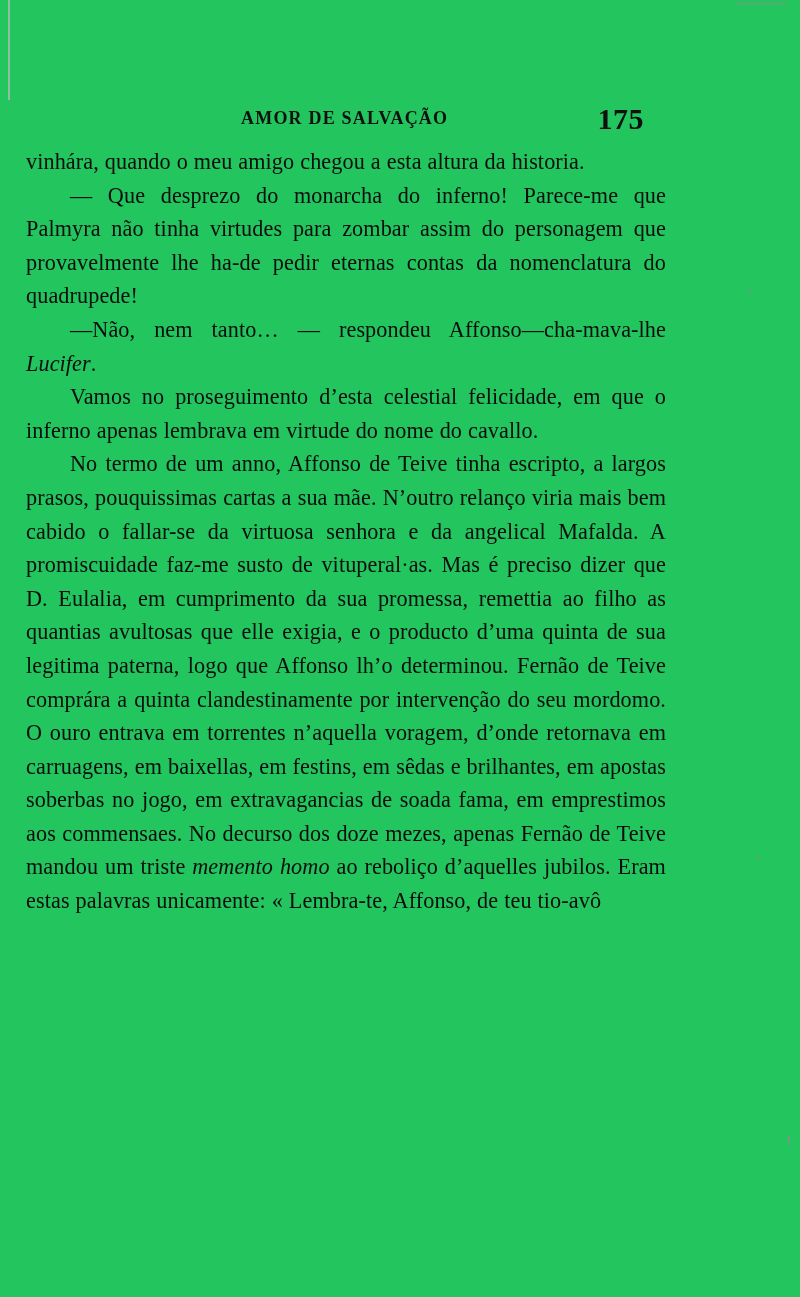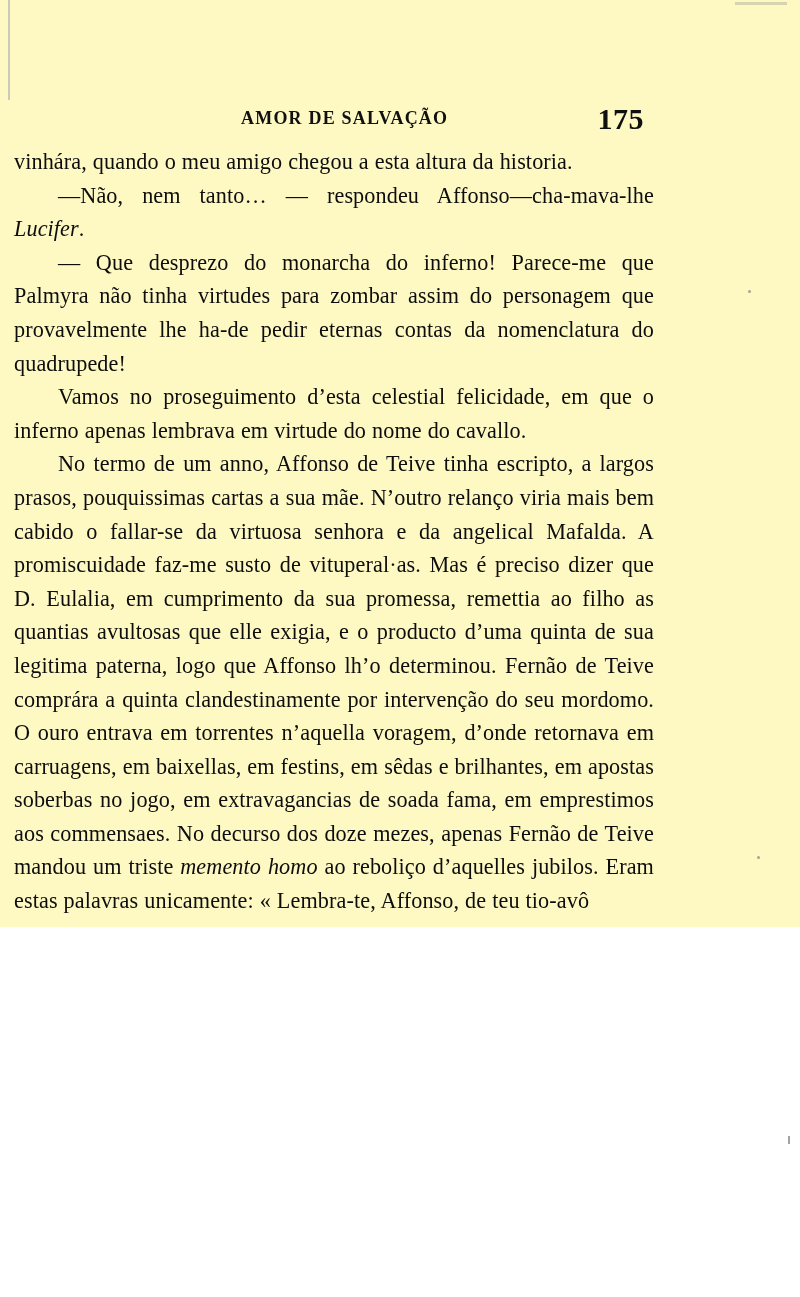--- a/index.html
+++ b/index.html
@@ -12,22 +12,22 @@
     height: 1297px;
     position: relative;
     overflow: hidden;
     font-family: "Liberation Serif", serif;
     color: #0a0a0a;
   }
   .page {
     position: absolute;
     top: 0; left: 0;
     width: 800px;
-    height: 927px;
-    background: #fef9c3;
+    height: 1297px;
+    background: #22c55e;
   }
   
   .scan-edge-left {
     position: absolute;
     left: 8px; top: 0;
     width: 2px; height: 100px;
     background: #b9b9b9;
     opacity: .75;
   }
   .scan-speck {
@@ -64,21 +64,21 @@
     top: -6px;
     font-weight: 700;
     font-size: 30px;
     letter-spacing: 0.5px;
     color: #101010;
   }
 
   .textblock {
     position: absolute;
     top: 145px;
-    left: 14px;
+    left: 26px;
     width: 640px;
   }
   p {
     margin: 0 0 0 0;
     font-size: 22.2px;
     line-height: 33.6px;
     text-align: justify;
     text-justify: inter-word;
     letter-spacing: 0.1px;
     word-spacing: 0.3px;
@@ -104,22 +104,22 @@
 
   <div class="header">
     <div class="running-title">AMOR DE SALVAÇÃO</div>
     <div class="folio">175</div>
   </div>
 
   <div class="textblock">
 
     <p><span>vinhára, quando o meu amigo chegou a esta altura da historia.</span></p>
 
+    <p class="indent"><span>— Que desprezo do monarcha do inferno! Parece-me que Palmyra não tinha virtudes para zombar assim do personagem que provavelmente lhe ha-de pedir eternas contas da nomenclatura do quadrupede!</span></p>
+
     <p class="indent"><span>—Não, nem tanto… — respondeu Affonso—cha-mava-lhe </span><em>Lucifer</em><span>.</span></p>
-
-    <p class="indent"><span>— Que desprezo do monarcha do inferno! Parece-me que Palmyra não tinha virtudes para zombar assim do personagem que provavelmente lhe ha-de pedir eternas contas da nomenclatura do quadrupede!</span></p>
 
     <p class="indent"><span>Vamos no proseguimento d’esta celestial felicidade, em que o inferno apenas lembrava em virtude do nome do cavallo.</span></p>
 
     <p class="indent"><span>No termo de um anno, Affonso de Teive tinha escripto, a largos prasos, pouquissimas cartas a sua mãe. N’outro relanço viria mais bem cabido o fallar-se da virtuosa senhora e da angelical Mafalda. A promiscuidade faz-me susto de vituperal·as. Mas é preciso dizer que D. Eulalia, em cumprimento da sua promessa, remettia ao filho as quantias avultosas que elle exigia, e o producto d’uma quinta de sua legitima paterna, logo que Affonso lh’o determinou. Fernão de Teive comprára a quinta clandestinamente por intervenção do seu mordomo. O ouro entrava em torrentes n’aquella voragem, d’onde retornava em carruagens, em baixellas, em festins, em sêdas e brilhantes, em apostas soberbas no jogo, em extravagancias de soada fama, em emprestimos aos commensaes. No decurso dos doze mezes, apenas Fernão de Teive mandou um triste </span><em>memento homo</em><span> ao reboliço d’aquelles jubilos. Eram estas palavras unicamente: « Lembra-te, Affonso, de teu tio-avô</span></p>
 
   </div>
 </div>
 
 </body></html>

